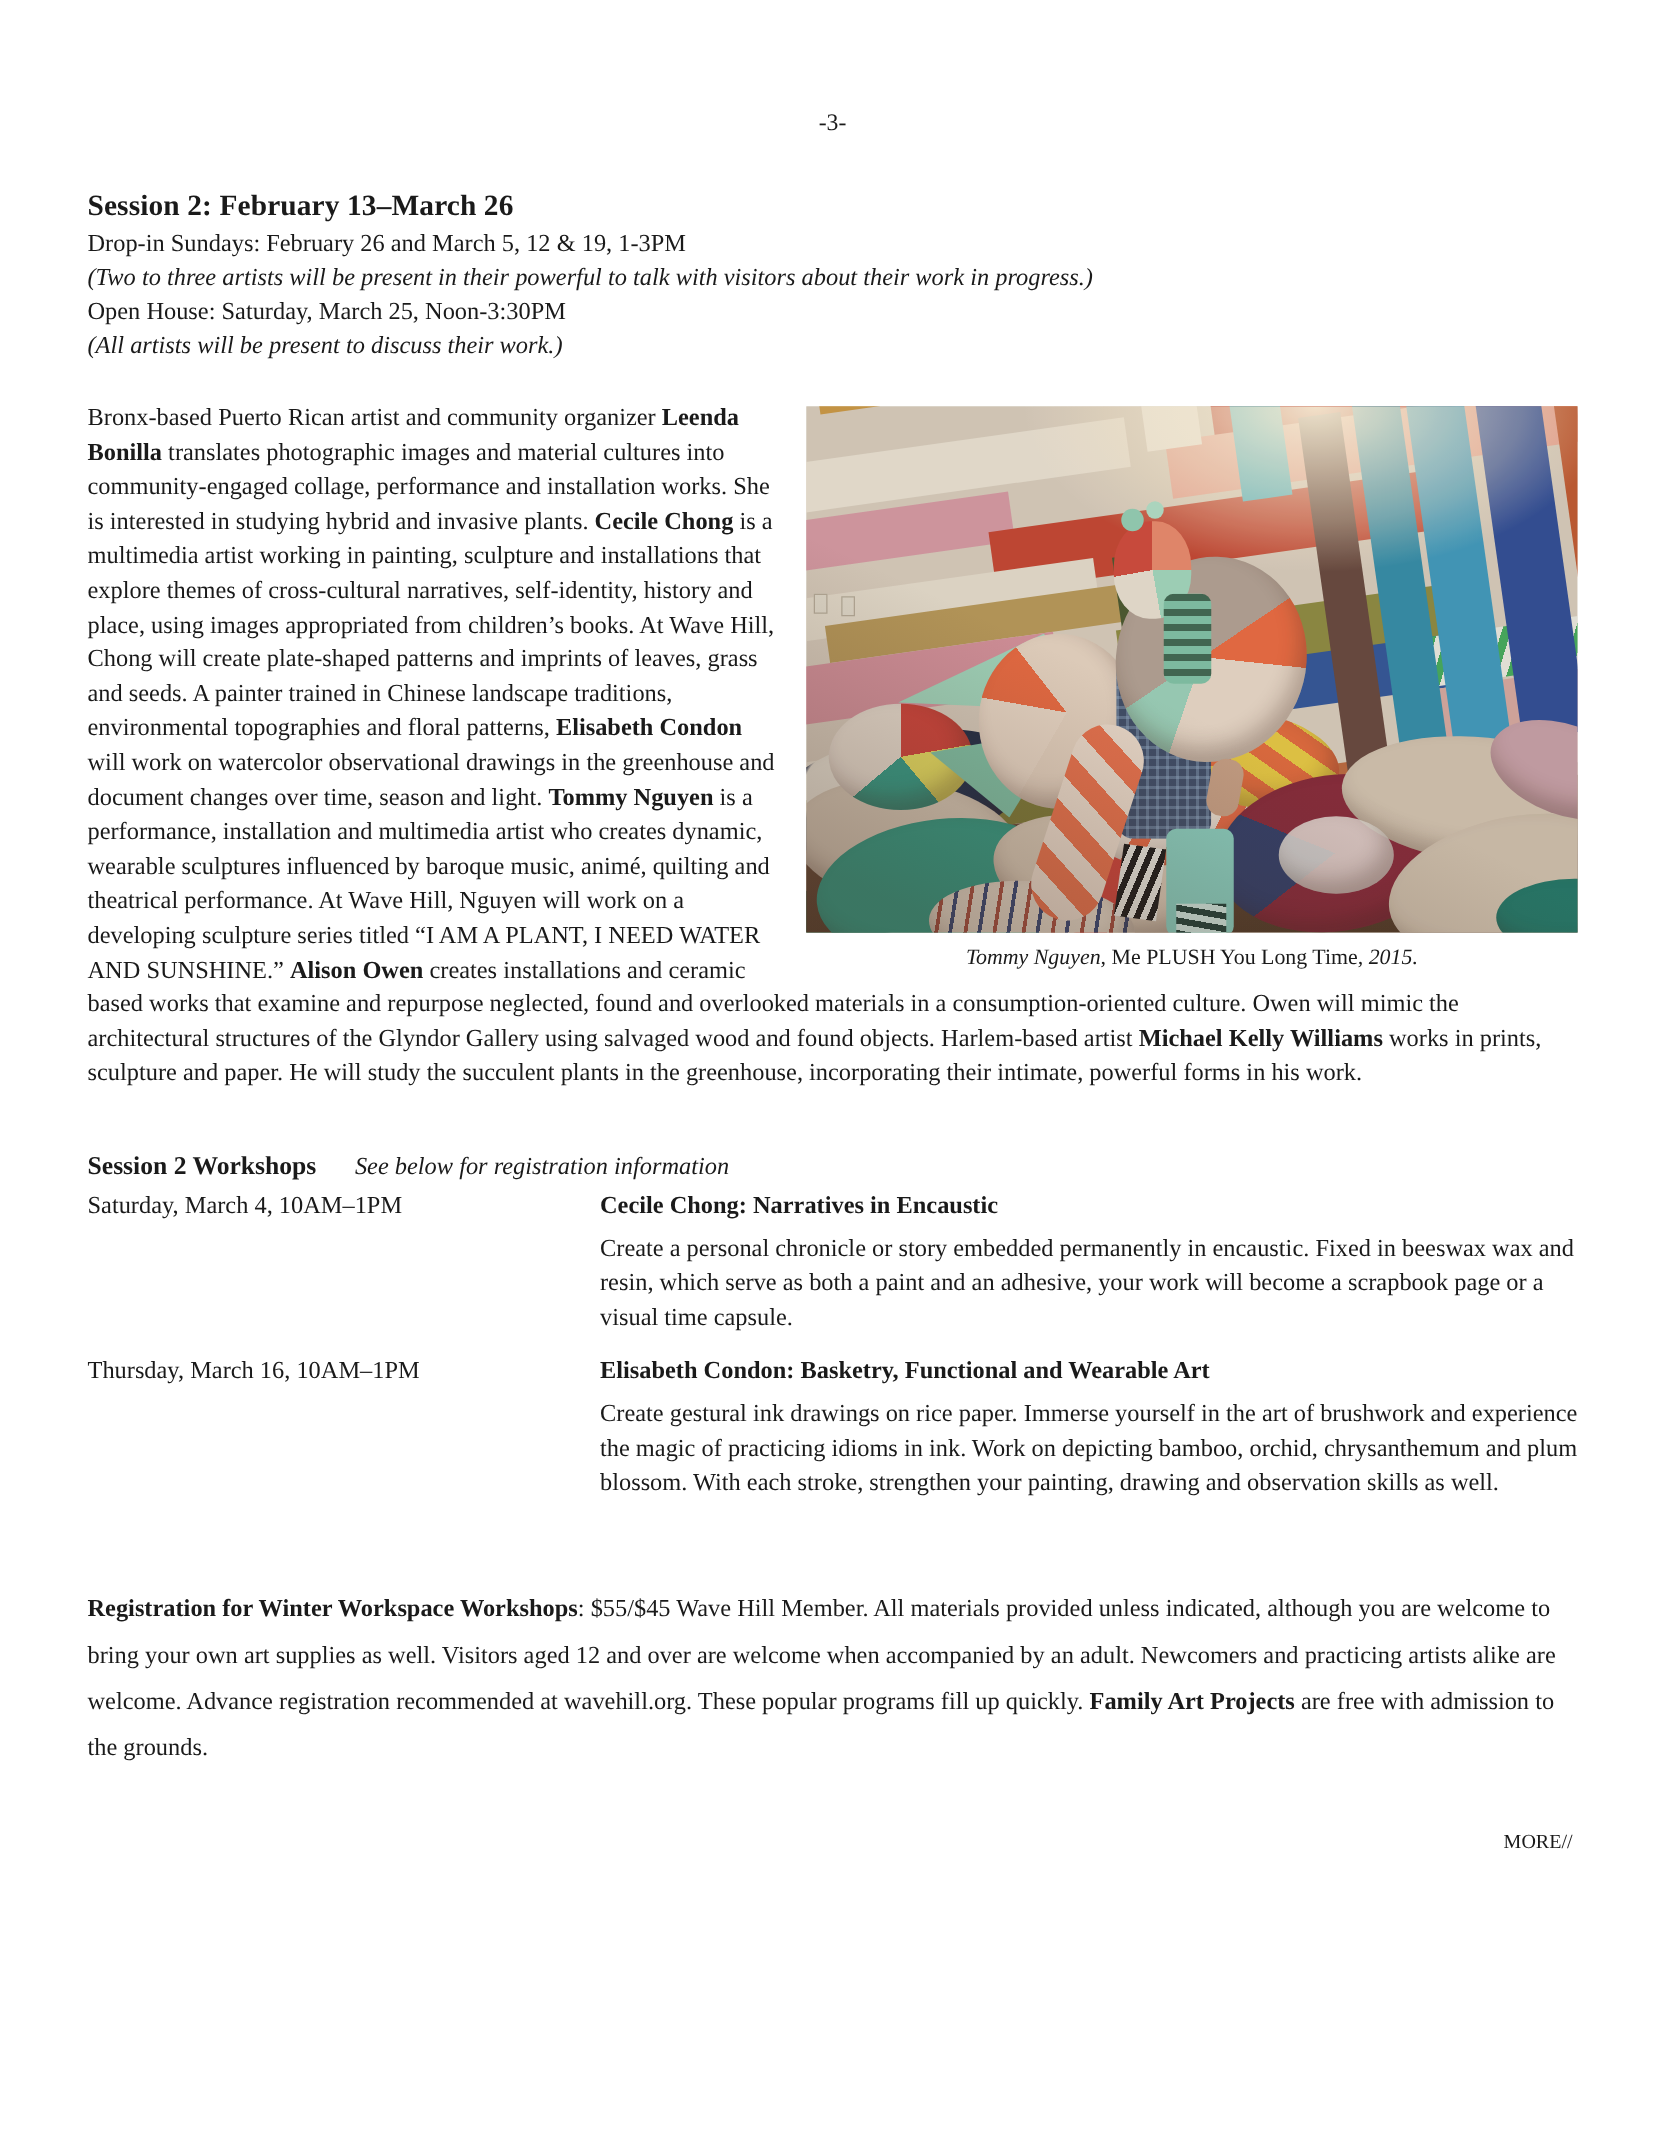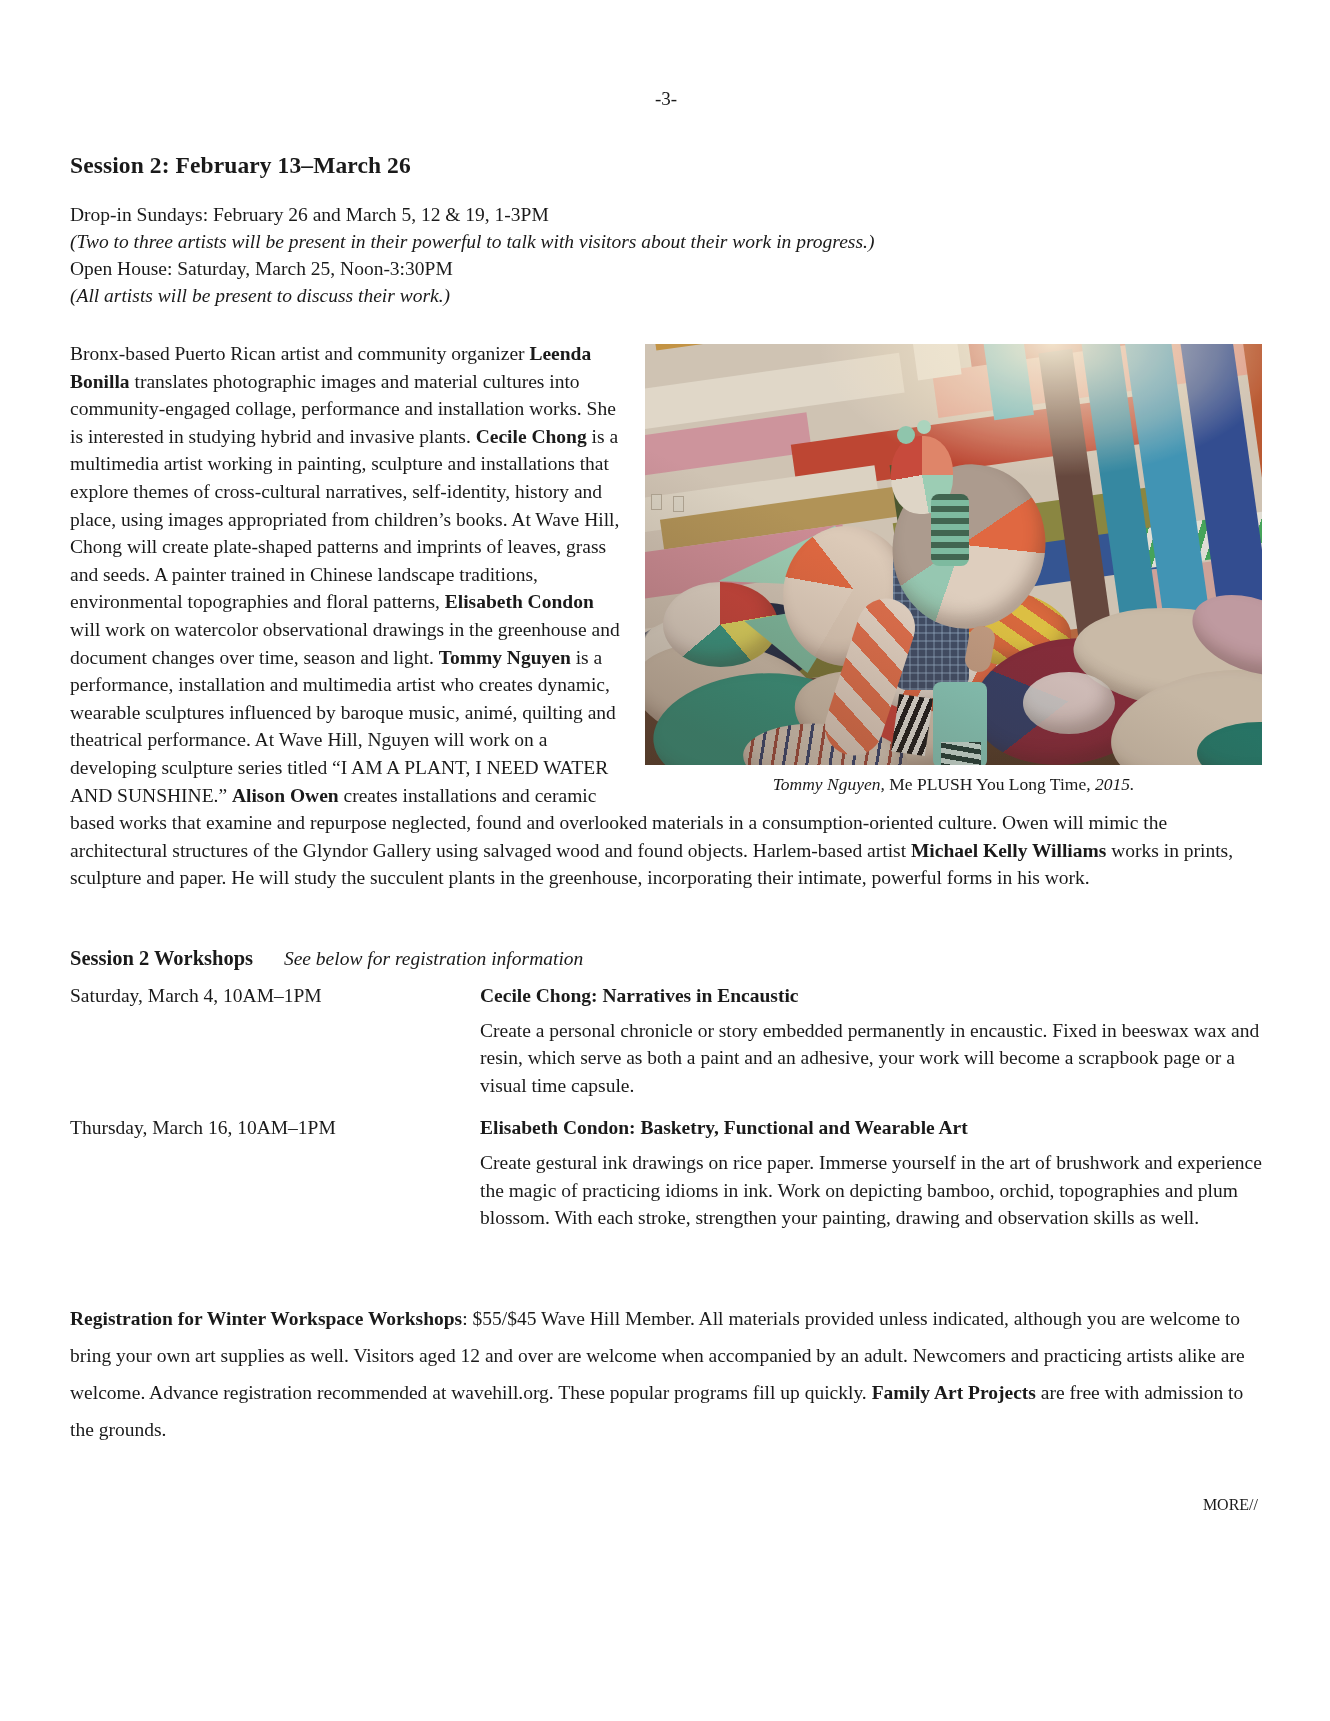--- a/index.html
+++ b/index.html
@@ -1,21 +1,21 @@
 <!DOCTYPE html>
 <html><head>
 <meta charset="utf-8">
 <style>
   * { margin:0; padding:0; box-sizing:border-box; }
   html,body { background:#ffffff; }
   body { font-family:"Liberation Serif","DejaVu Serif",serif; color:#1a1a1a; }
   .page { width:1330px; min-height:1721px; background:#fff; padding:88px 68px 40px 70px; position:relative; }
 
   .page-number { text-align:center; font-size:19px; margin-bottom:42px; }
-  .session-heading { font-size:23.5px; font-weight:bold; letter-spacing:.1px; margin-bottom:22px; }
+  .session-heading { font-size:23.5px; font-weight:bold; letter-spacing:.1px; margin-bottom:3px; }
   .line { font-size:19.5px; line-height:27px; }
   .italic { font-style:italic; }
   .spaced { }
 
   .body-block { margin-top:31px; font-size:19.5px; }
   .artists { line-height:27.6px; text-align:left; }
   .artists b, .w-title, .reg b { font-weight:bold; }
 
   .photo-figure { float:right; width:617px; margin:4px 0 6px 18px; }
   .caption { text-align:center; font-size:17.5px; margin-top:9px; }
@@ -86,21 +86,21 @@
   .pom2{left:272px;top:76px;width:14px;height:14px;border-radius:50%;background:#aee0c6;}
   .scarf{left:286px;top:150px;width:38px;height:72px;background:repeating-linear-gradient(0deg,#7cc4a6 0 6px,#3e6a52 6px 12px);border-radius:8px;}
   .hand{left:322px;top:282px;width:26px;height:46px;border-radius:12px;background:#caa083;transform:rotate(10deg);}
   .legs{left:288px;top:338px;width:54px;height:86px;background:#85d2c2;border-radius:8px;}
   .sock{left:296px;top:398px;width:40px;height:26px;background:repeating-linear-gradient(10deg,#23433c 0 5px,#cfe9e2 5px 10px);}
   .zigleg{left:250px;top:352px;width:34px;height:58px;background:repeating-linear-gradient(105deg,#1d1d1d 0 5px,#e8e8e0 5px 10px);transform:rotate(8deg);}
   .cane{left:196px;top:252px;width:58px;height:162px;border-radius:40px;background:repeating-linear-gradient(30deg,#f1714a 0 16px,#ecdccb 16px 32px);transform:rotate(18deg);}
   
 
   .workshops { clear:none; margin-top:46px; font-size:19.5px; }
-  .workshops-header { line-height:40px;font-family:Liberation Serif, serif; }
+  .workshops-header { line-height:28px;font-family:Liberation Serif, serif; }
   .workshops-heading { font-weight:bold; font-size:20.5px; }
   .workshops-note { font-style:italic; margin-left:26px; }
   .workshop-row { display:grid; grid-template-columns:410px 1fr; align-items:start; margin-top:2px; }
   .w-date { line-height:30px; }
   .w-title { line-height:30px; }
   .w-desc { line-height:27.5px; margin-top:6px; margin-bottom:12px; max-width:790px; }
 
   .reg { margin-top:56px; font-size:19.5px; line-height:37px; }
   .footer { margin-top:48px; text-align:right; font-size:16px; padding-right:4px; }
 </style>
@@ -206,21 +206,21 @@
       <div class="w-body">
         <div class="w-title">Cecile Chong: Narratives in Encaustic</div>
         <div class="w-desc">Create a personal chronicle or story embedded permanently in encaustic. Fixed in beeswax wax and resin, which serve as both a paint and an adhesive, your work will become a scrapbook page or a visual time capsule.</div>
       </div>
     </div>
 
     <div class="workshop-row">
       <div class="w-date">Thursday, March 16, 10AM–1PM</div>
       <div class="w-body">
         <div class="w-title">Elisabeth Condon: Basketry, Functional and Wearable Art</div>
-        <div class="w-desc">Create gestural ink drawings on rice paper.  Immerse yourself in the art of brushwork and experience the magic of practicing idioms in ink. Work on depicting bamboo, orchid, topographies and plum blossom. With each stroke, strengthen your painting, drawing and observation skills as well.</div>
+        <div class="w-desc">Create gestural ink drawings on rice paper.  Immerse yourself in the art of brushwork and experience the magic of practicing idioms in ink. Work on depicting bamboo, orchid, chrysanthemum and plum blossom. With each stroke, strengthen your painting, drawing and observation skills as well.</div>
       </div>
     </div>
   </div>
 
   <p class="reg"><b>Registration for Winter Workspace Workshops</b><span>: $55/$45 Wave Hill Member. All materials provided unless indicated, although you are welcome to bring your own art supplies as well. Visitors aged 12 and over are welcome when accompanied by an adult. Newcomers and practicing artists alike are welcome. Advance registration recommended at wavehill.org. These popular programs fill up quickly. </span><b>Family Art Projects</b><span> are free with admission to the grounds.</span></p>
 
   <div class="footer">
     <span>MORE//</span>
   </div>
 

